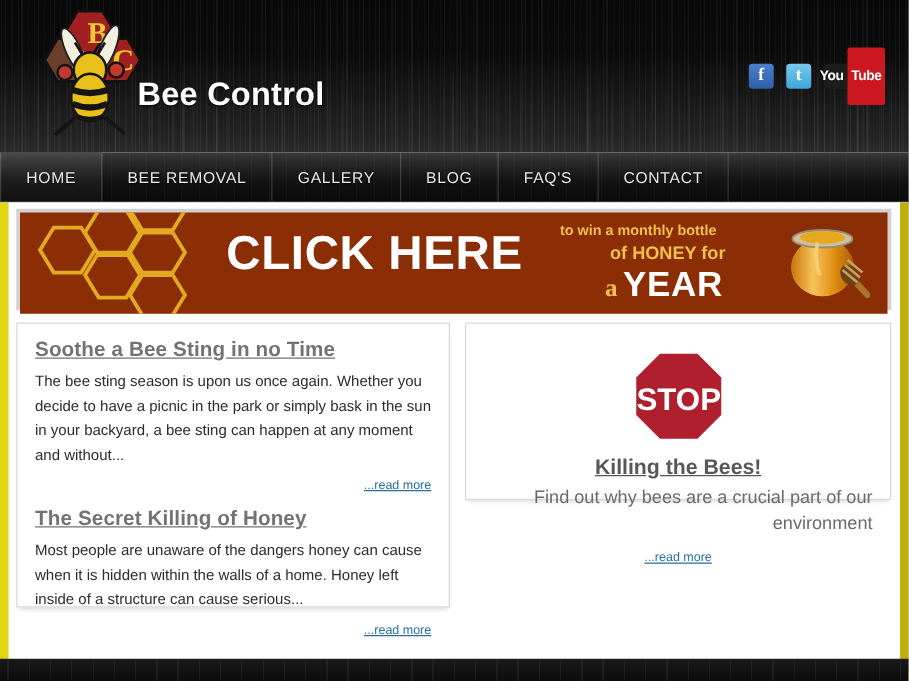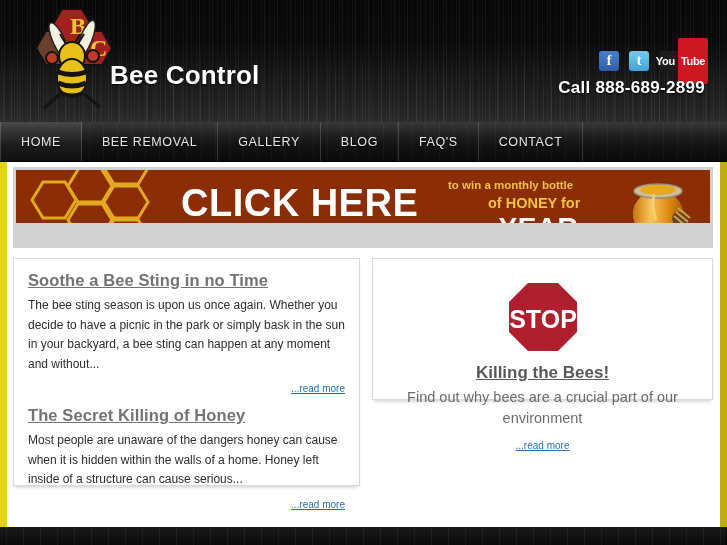--- a/index.html
+++ b/index.html
@@ -196,21 +196,21 @@
     top: 5px;
     width: 700px;
     height: 81px;
     background: #d2d2d2;
     box-sizing: border-box;
     padding: 3px;
   }
   .banner {
     position: relative;
     width: 694px;
-    height: 53px;
+    height: 81px;
     background: #8b2d05;
     overflow: hidden;
   }
   .comb {
     position: absolute;
     left: 8px; top: -6px;
     width: 170px; height: 90px;
     opacity: 1;
   }
   .click-here {
@@ -328,21 +328,21 @@
   }
   .rt-title {
     text-align: center;
     font-size: 17px;
     font-weight: bold;
     color: #585858;
     text-decoration: underline;
     margin: 6px 0 4px 0;
   }
   .rt-sub {
-    text-align: center;
+    text-align: right;
     font-size: 14.5px;
     color: #6b6b6b;
     line-height: 21px;
   }
   .rt-read {
     text-align: center;
     margin-top: 6px;
   }
 
   
@@ -402,21 +402,20 @@
 
     <div class="social-row">
       <span class="social-icon si-fb">f</span>
       <span class="social-icon si-tw">t</span>
       <span class="social-icon si-yt">
         <span class="yt-you">You</span>
           <span class="yt-tube">Tube</span>
       </span>
     </div>
 
-    <div class="phone">Call 888-689-2899</div>
   </div>
 
   <div class="nav">
     <div class="nav-item">HOME</div>
     <div class="nav-item">BEE REMOVAL</div>
     <div class="nav-item">GALLERY</div>
     <div class="nav-item">BLOG</div>
     <div class="nav-item">FAQ'S</div>
     <div class="nav-item">CONTACT</div>
     <div class="nav-fill"></div>

